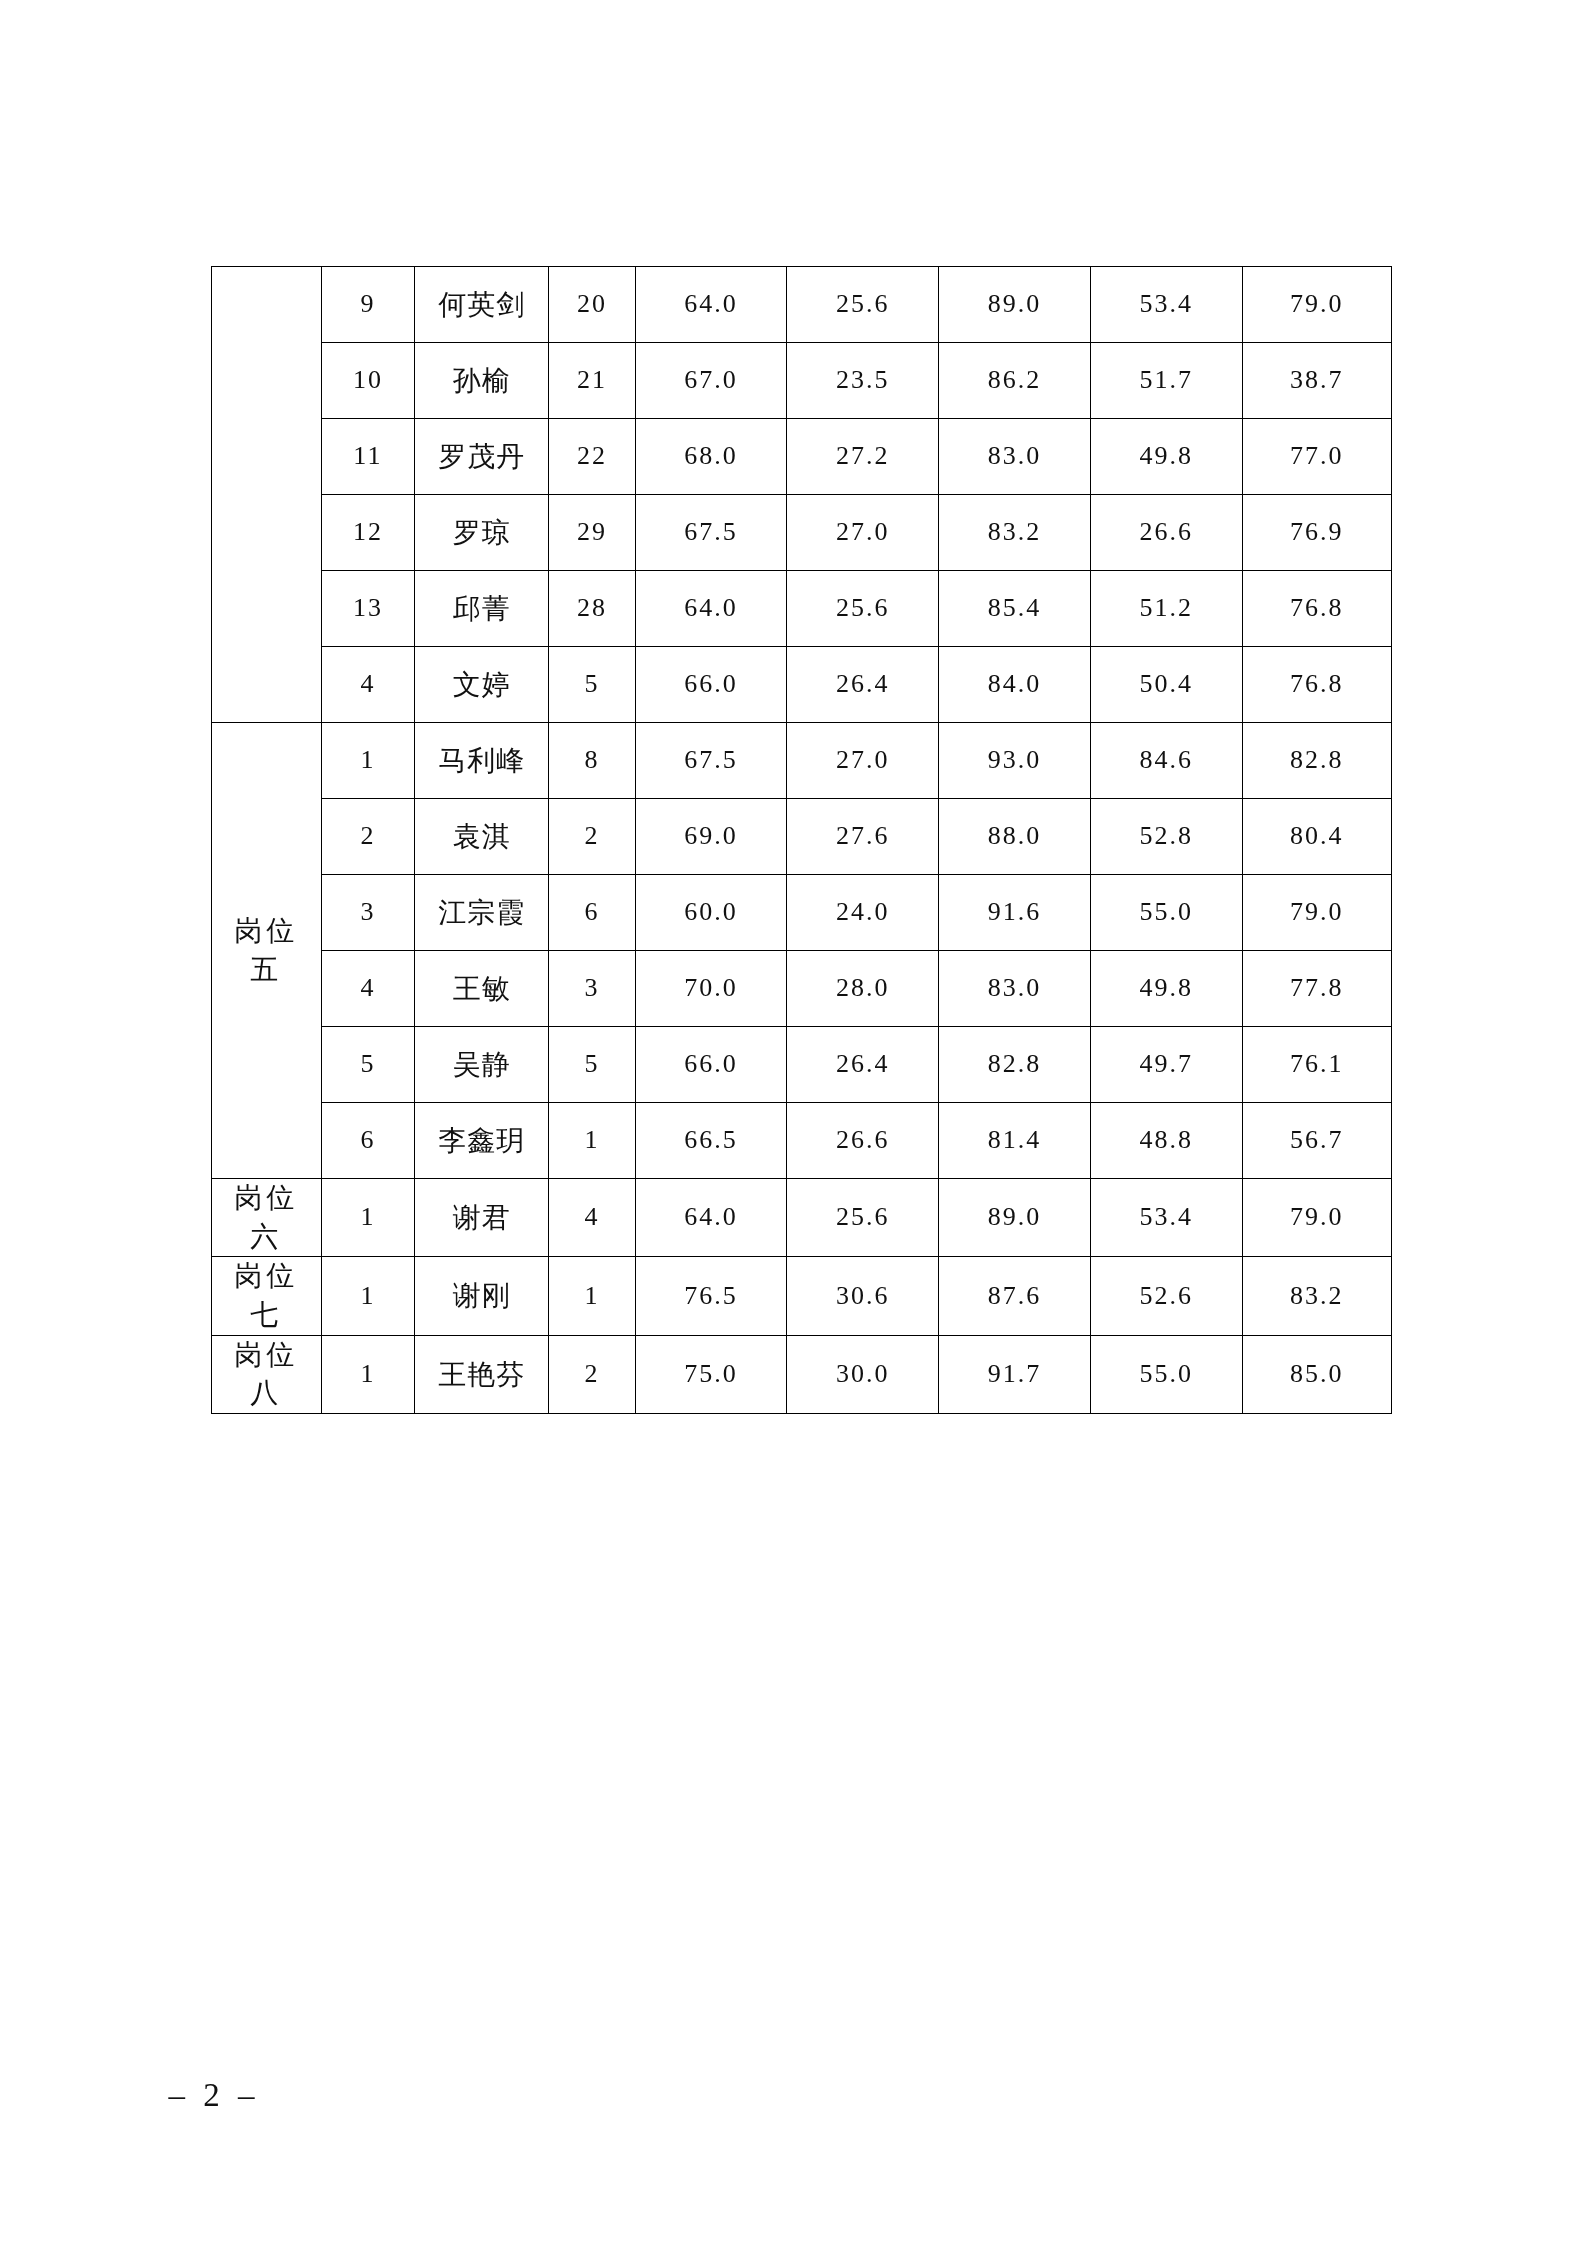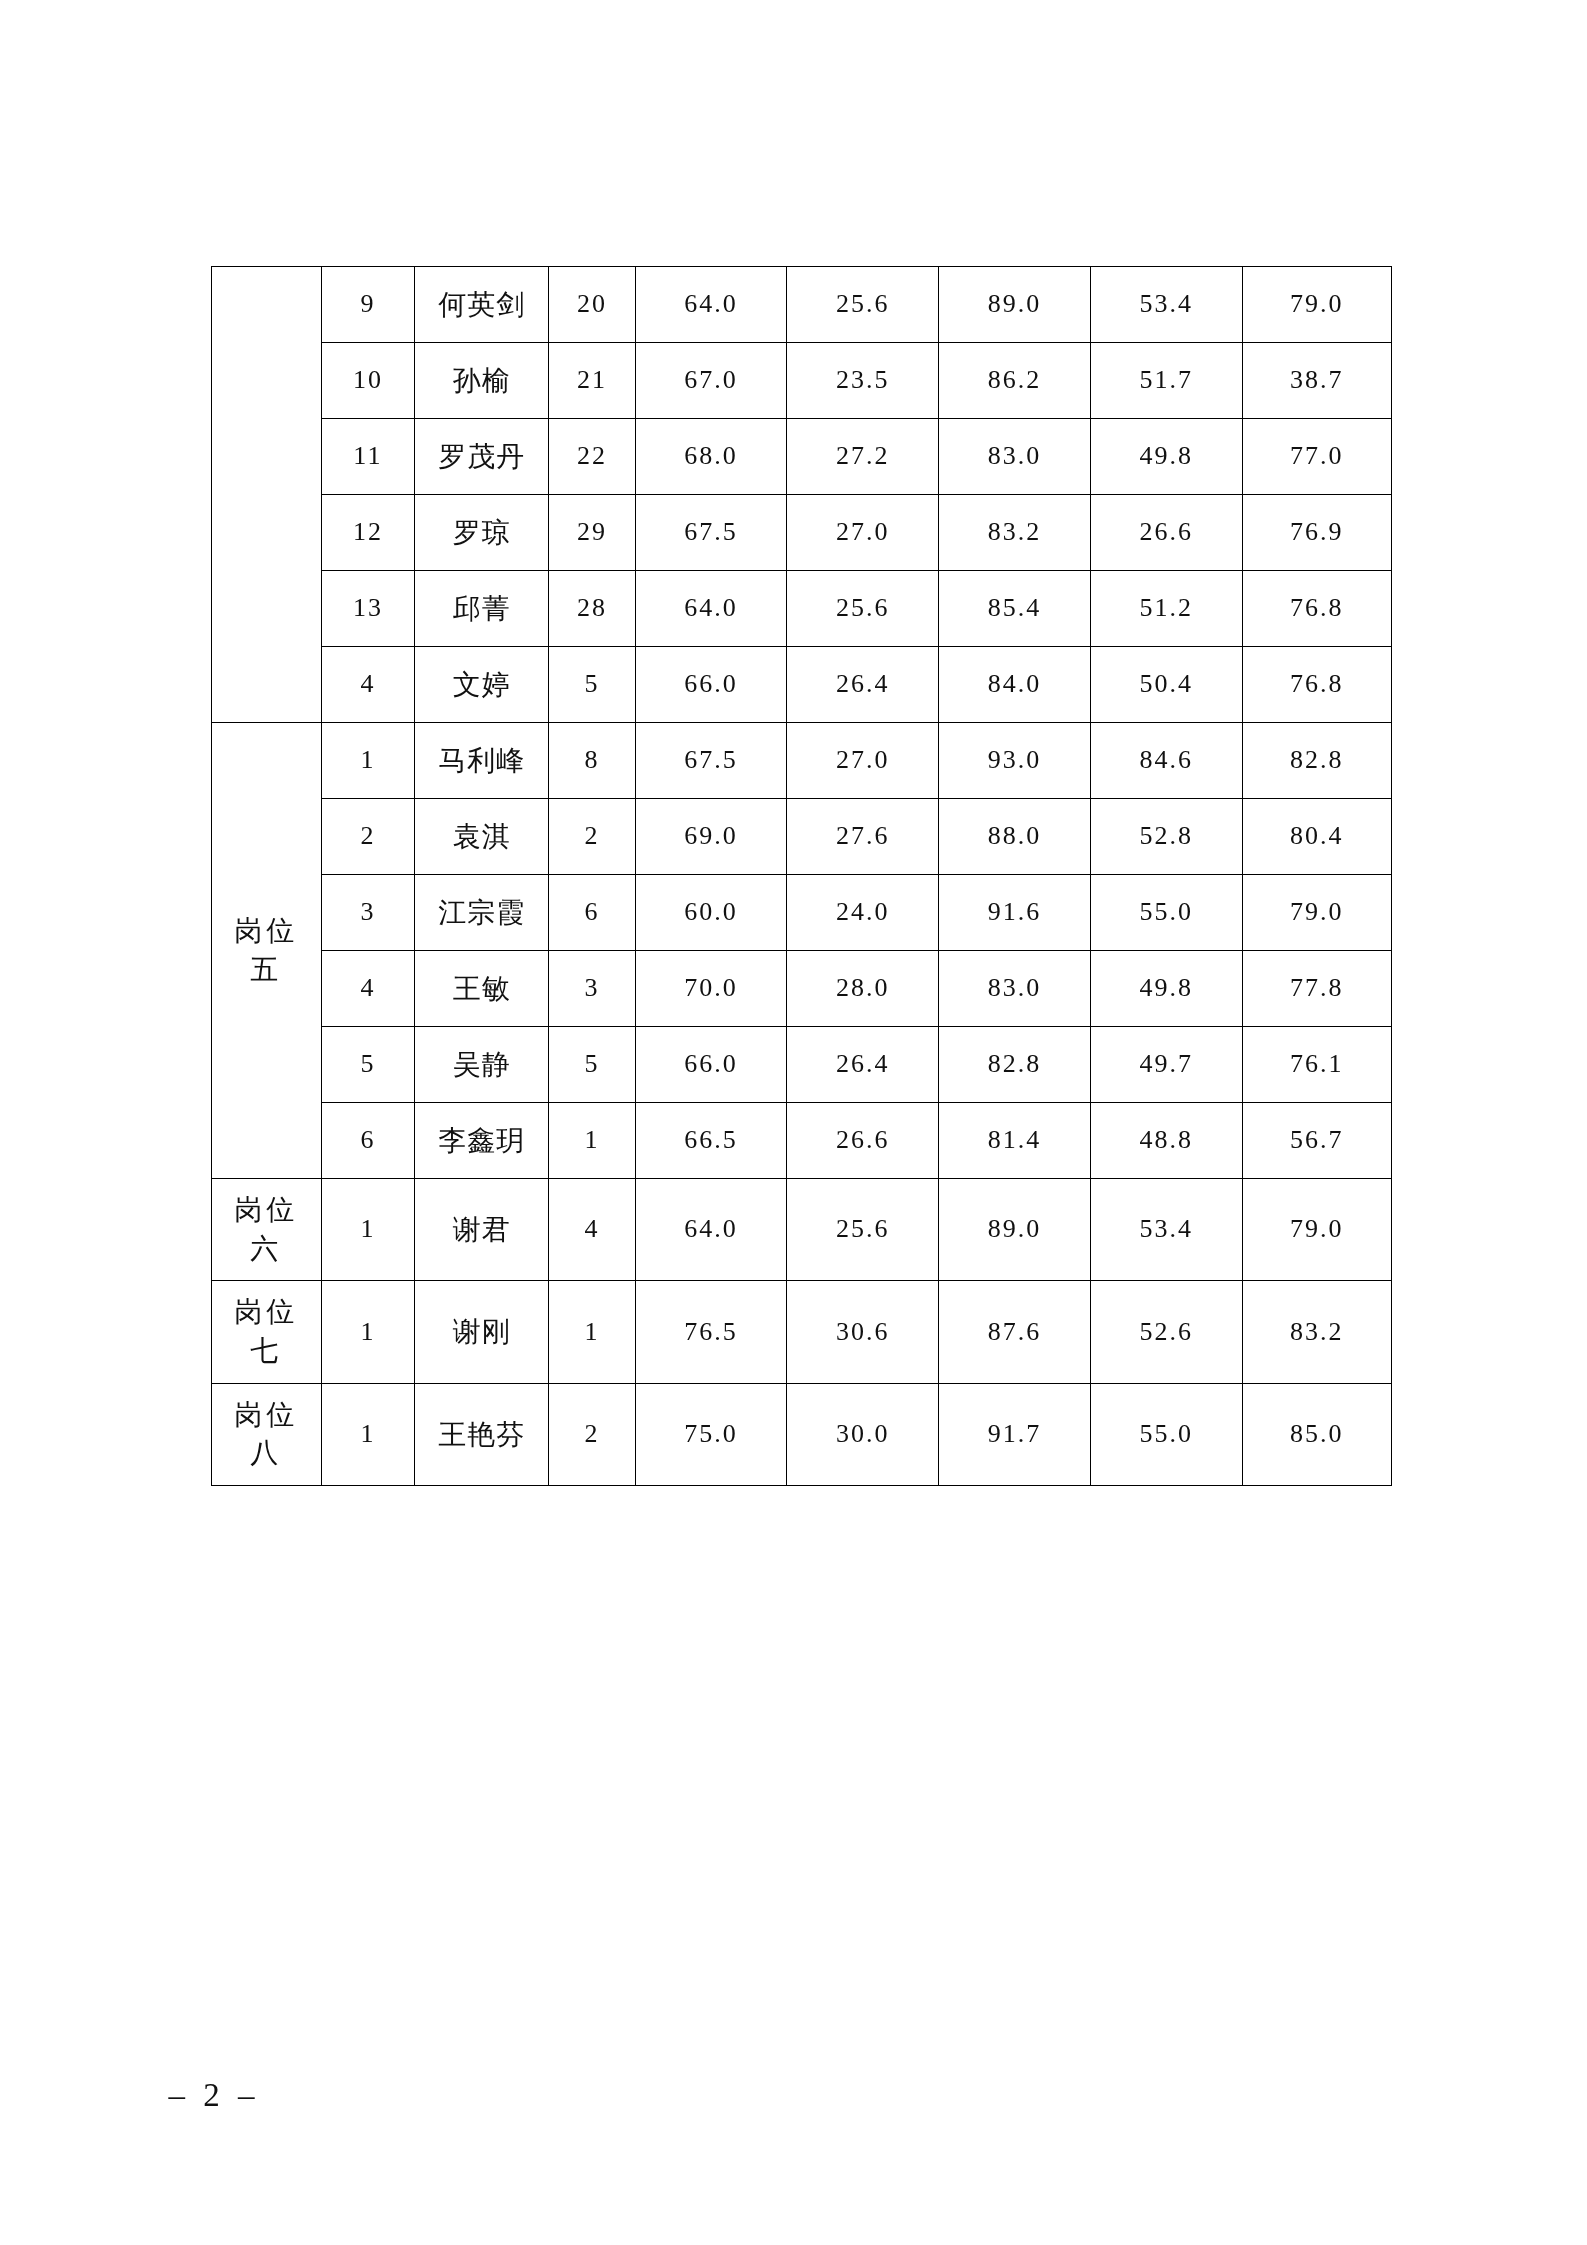--- a/index.html
+++ b/index.html
@@ -50,21 +50,21 @@
   col.c-s2    { width: 130px; }
   col.c-s3    { width: 130px; }
   col.c-s4    { width: 130px; }
   col.c-total { width: 128px; }
 
   td.group-cell {
     font-size: 28px;
     line-height: 1.38;
     letter-spacing: 4px;
     word-break: break-all;
-    padding: 12px 8px;
+    padding: 0 8px;
   }
   td.name-cell {
     font-size: 28px;
     letter-spacing: 1px;
     white-space: nowrap;
     text-align: center;
   }
   td.num-cell {
     font-family: "Liberation Serif", "DejaVu Serif", serif;
     font-size: 26px;

